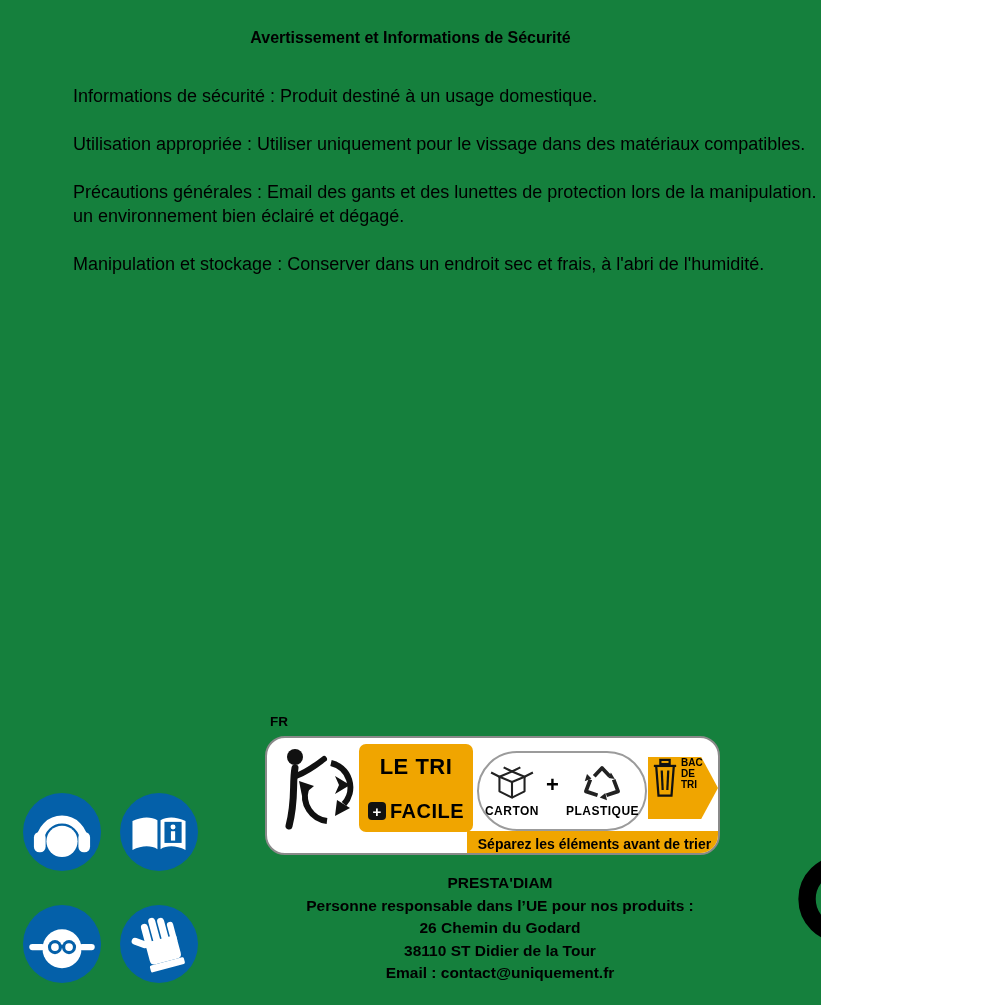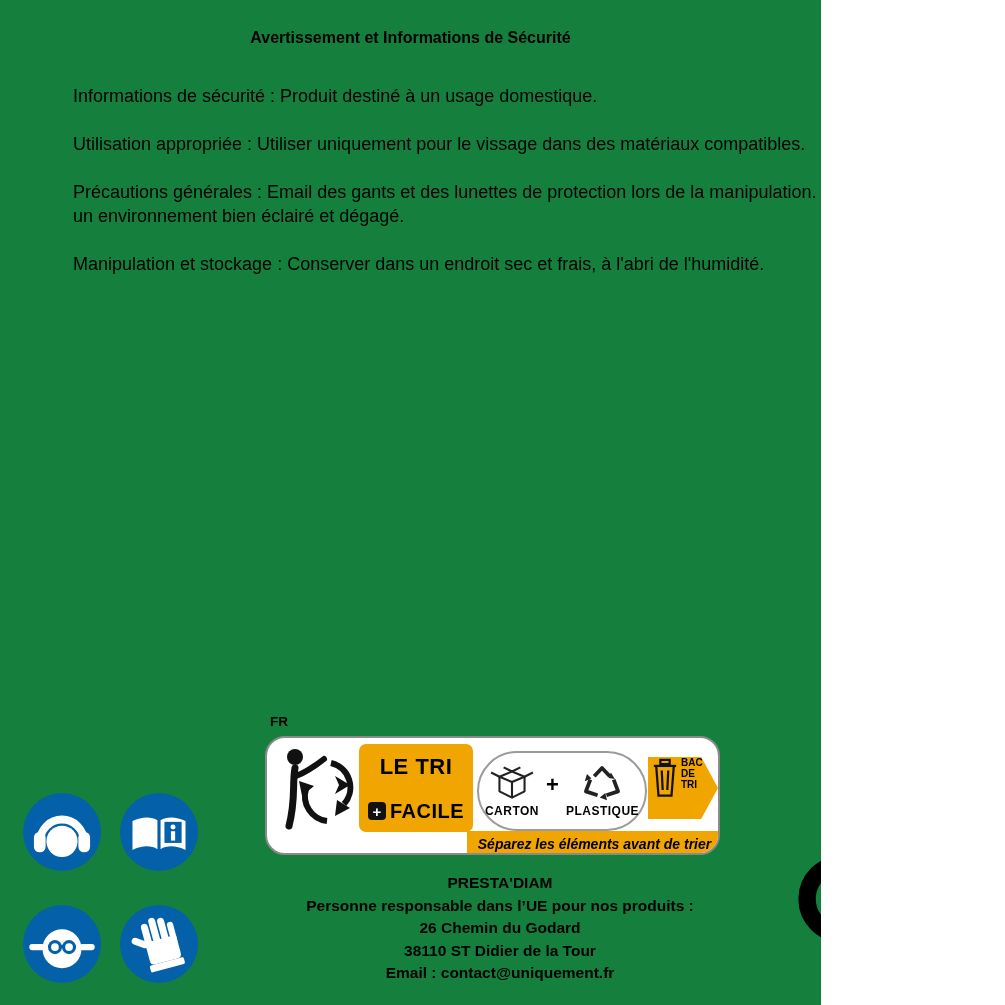--- a/index.html
+++ b/index.html
@@ -61,21 +61,21 @@
     background: #F0A500;
     clip-path: polygon(0 0, 76% 0, 100% 50%, 76% 100%, 0 100%);
     display: flex; padding-left: 4px; gap: 3px;
   }
   .bin-flag svg { display: block; }
   .bin-text { font-size: 10px; font-weight: bold; line-height: 11px; }
 
   .tri-tagline {
     position: absolute; left: 200px; top: 93px; width: 255px; height: 26px;
     background: #F0A500; display: flex; align-items: center; justify-content: center;
-    font-size: 14px; font-weight: bold; font-style: italic;
+    font-size: 14px; font-weight: bold; 
   }
 
   
   .responsible {
     position: absolute; left: 250px; top: 872px; width: 500px;
     text-align: center; font-weight: bold; font-size: 15.5px; line-height: 22.5px;
   }
 
   
   .ce { position: absolute; left: 797px; top: 851px; width: 152px; height: 96px; }

